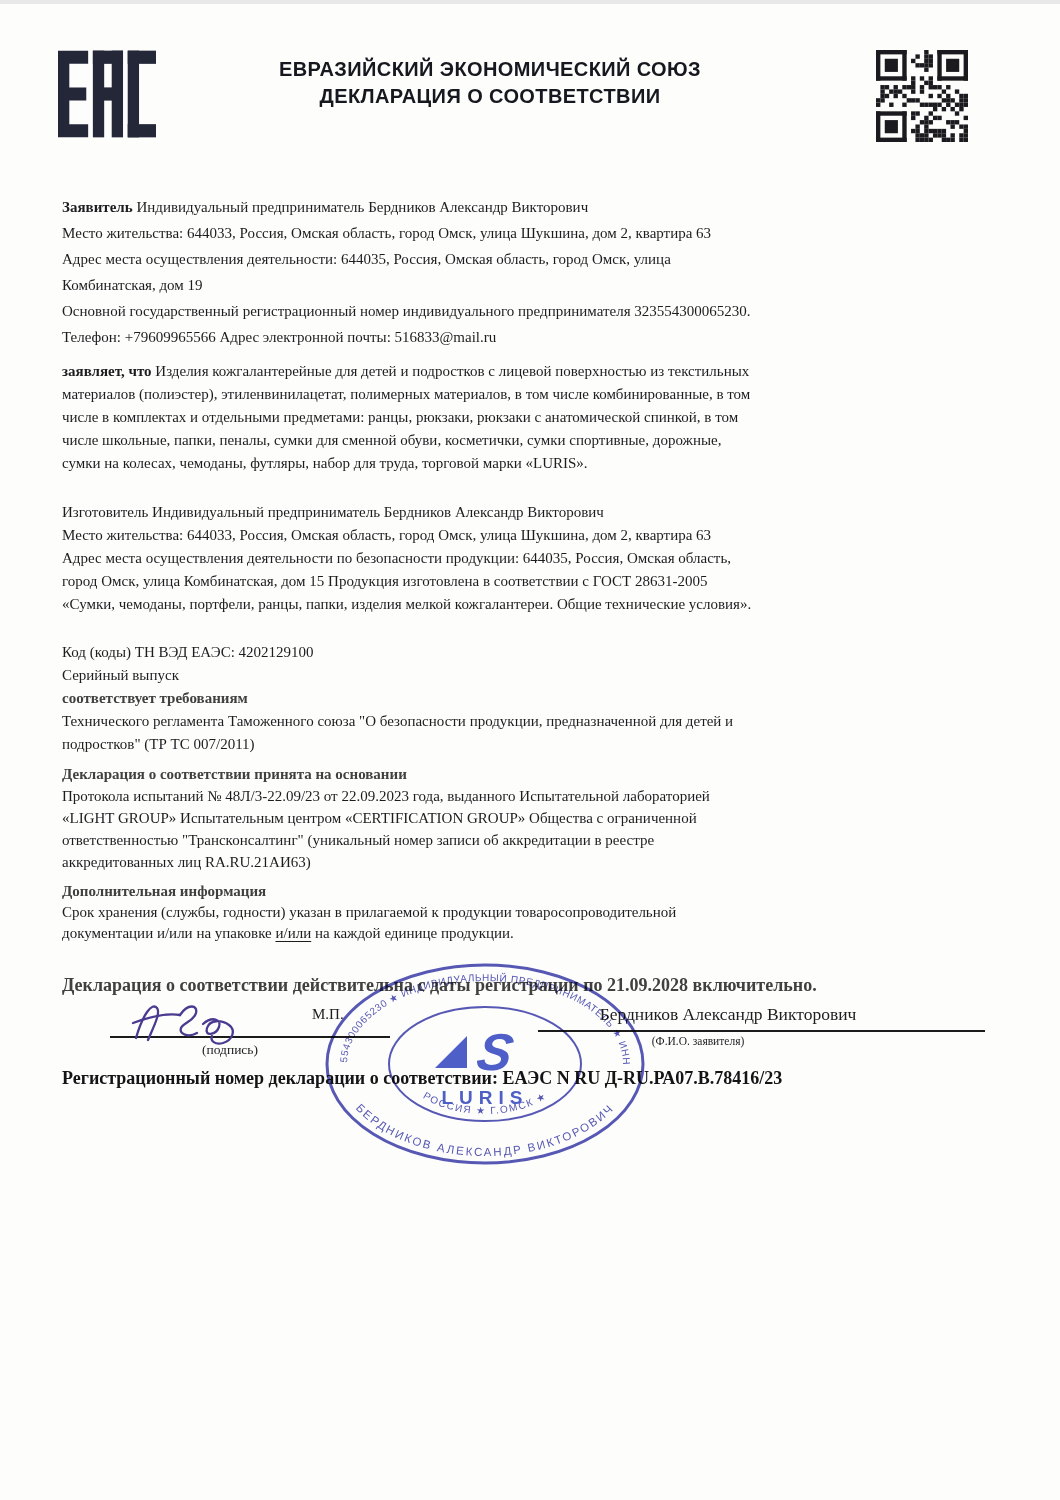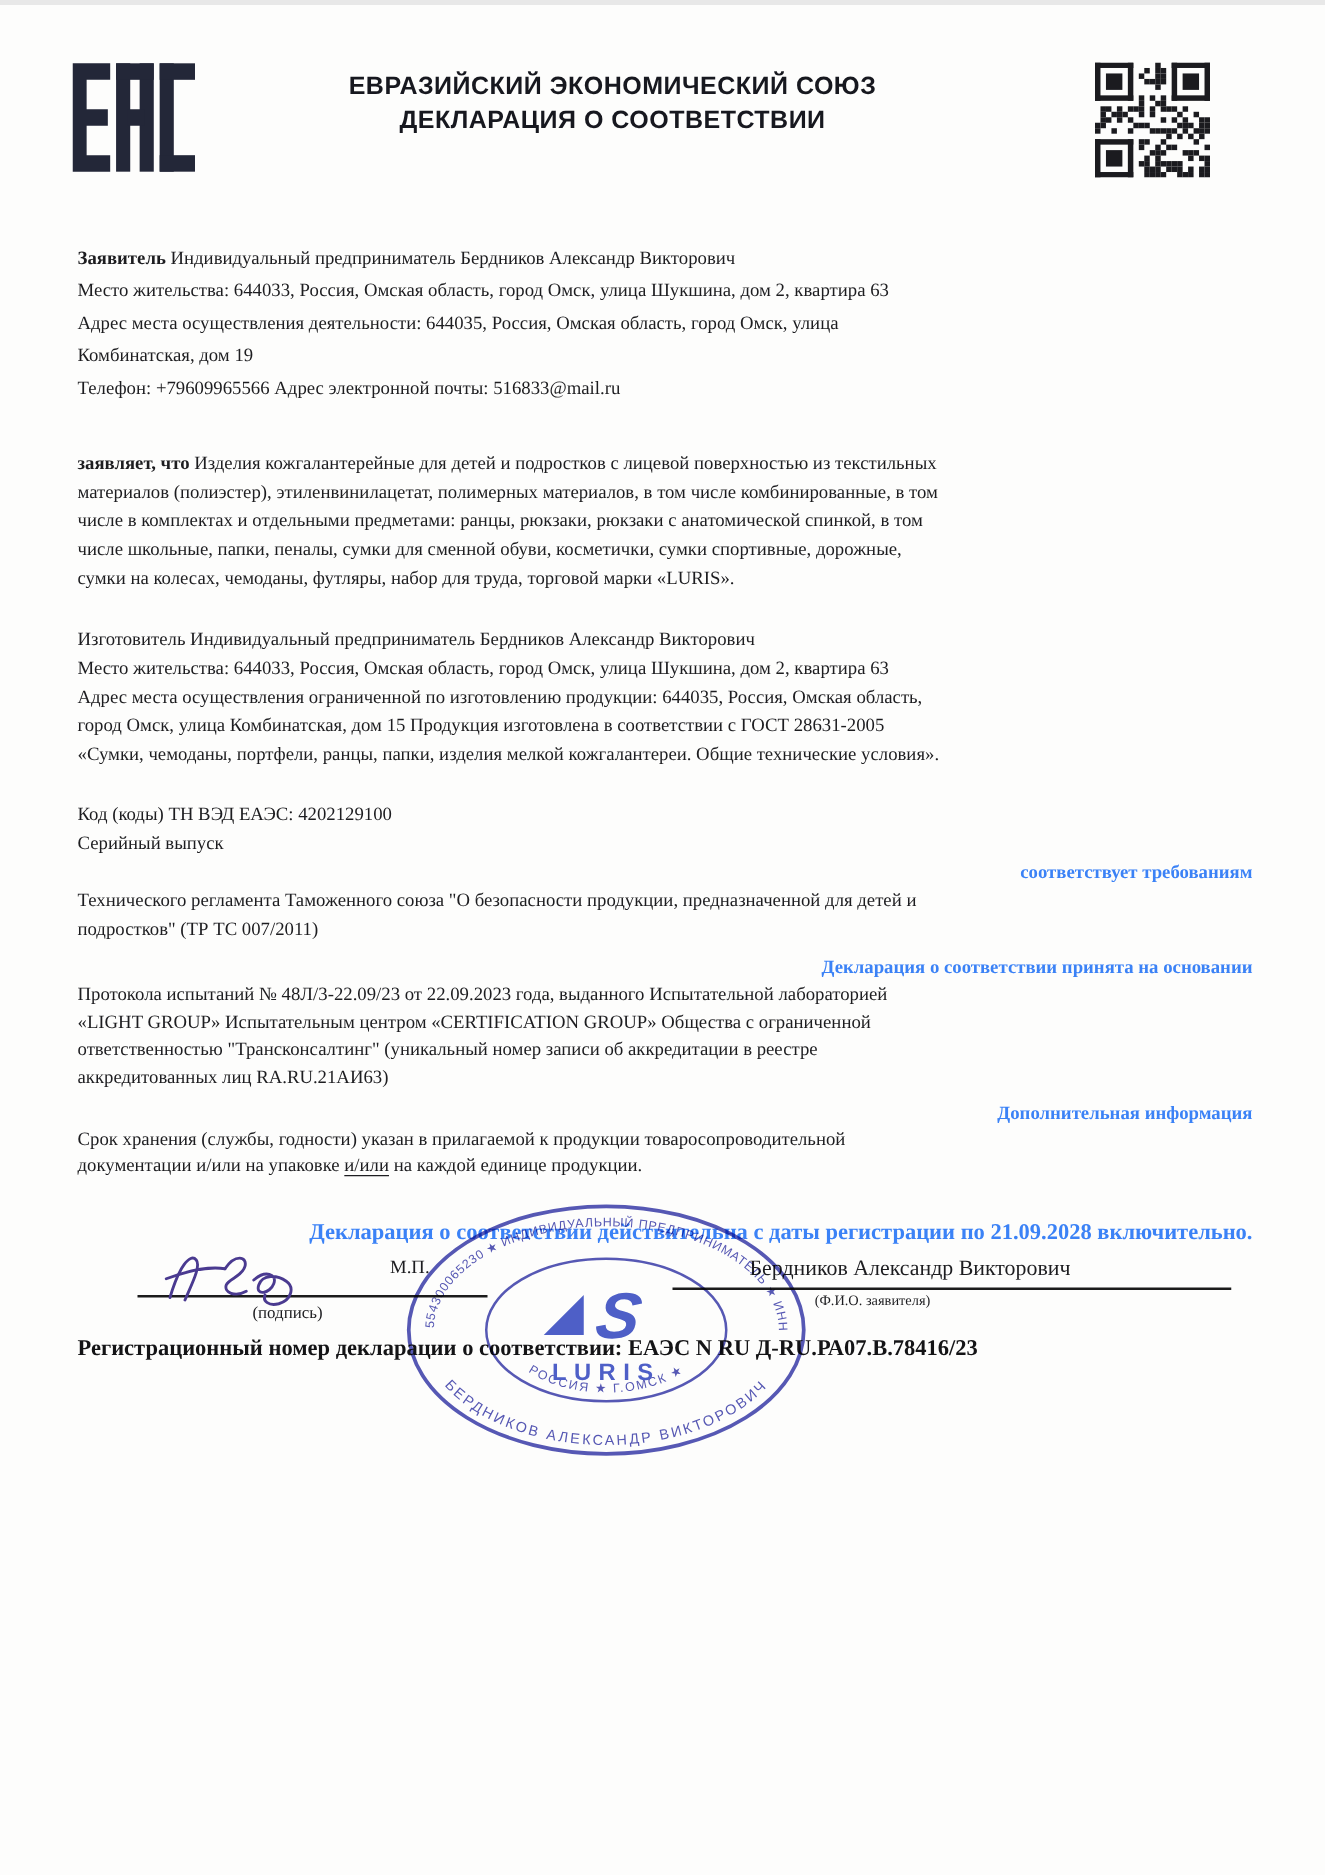--- a/index.html
+++ b/index.html
@@ -4,21 +4,21 @@
 <style>
   html,body{margin:0;padding:0;background:#e8e8e8;}
   .page{position:relative;width:1060px;height:1500px;background:#fdfdfc;overflow:hidden;
         font-family:"Liberation Serif",serif;color:#1d1d20;margin:4px auto;}
   .blk{position:absolute;left:62px;right:58px;}
   .ln{margin:0;white-space:nowrap;font-size:15px;}
   .lh26 .ln{line-height:26px;}
   .lh23 .ln{line-height:23px;}
   .lh22 .ln{line-height:22px;}
   .lh21 .ln{line-height:21px;}
-  .bold{font-weight:bold;color:#3b82f6;text-align:right;}
+  .bold{font-weight:bold;color:#404040;}
   .u{text-decoration:underline;text-underline-offset:3px;}
   .title{position:absolute;left:170px;width:640px;top:52px;text-align:center;
          font-family:"Liberation Sans",sans-serif;font-weight:bold;font-size:20px;
          line-height:27px;color:#17181f;letter-spacing:.4px;}
   .eac{position:absolute;left:58px;top:44px;}
   .qr{position:absolute;left:876px;top:46px;}
   .sigline{position:absolute;height:2px;background:#1b1b1b;}
   .mp{position:absolute;left:312px;top:1002px;font-size:15px;}
   .sig-caption{position:absolute;left:140px;top:1038px;width:180px;text-align:center;font-size:13.5px;}
   .fio-name{position:absolute;left:538px;top:1000px;width:380px;text-align:center;font-size:17.5px;}
@@ -193,35 +193,36 @@
         <rect x="26.28571428571429" y="61.33333333333334" width="4.380952380952381" height="30.66666666666667" fill="#1b1b1f"></rect>
         <rect x="8.761904761904763" y="70.0952380952381" width="13.142857142857144" height="13.142857142857144" fill="#1b1b1f"></rect>
       </svg>
   </div>
 
   <div class="blk lh26" style="top:190px">
     <p class="ln"><b>Заявитель</b> <span>Индивидуальный предприниматель Бердников Александр Викторович</span></p>
     <p class="ln">Место жительства: 644033, Россия, Омская область, город Омск, улица Шукшина, дом 2, квартира 63</p>
     <p class="ln">Адрес места осуществления деятельности: 644035, Россия, Омская область, город Омск, улица</p>
     <p class="ln">Комбинатская, дом 19</p>
+    <p class="ln">Основной государственный регистрационный номер индивидуального предпринимателя 323554300065230.</p>
     <p class="ln">Телефон: +79609965566 Адрес электронной почты: 516833@mail.ru</p>
   </div>
 
   <div class="blk lh23" style="top:356px">
     <p class="ln"><b>заявляет, что</b> <span>Изделия кожгалантерейные для детей и подростков с лицевой поверхностью из текстильных</span></p>
     <p class="ln">материалов (полиэстер), этиленвинилацетат, полимерных материалов, в том числе комбинированные, в том</p>
     <p class="ln">числе в комплектах и отдельными предметами: ранцы, рюкзаки, рюкзаки с анатомической спинкой, в том</p>
     <p class="ln">числе школьные, папки, пеналы, сумки для сменной обуви, косметички, сумки спортивные, дорожные,</p>
     <p class="ln">сумки на колесах, чемоданы, футляры, набор для труда, торговой марки «LURIS».</p>
   </div>
 
   <div class="blk lh23" style="top:497px">
     <p class="ln">Изготовитель Индивидуальный предприниматель Бердников Александр Викторович</p>
     <p class="ln">Место жительства: 644033, Россия, Омская область, город Омск, улица Шукшина, дом 2, квартира 63</p>
-    <p class="ln">Адрес места осуществления ограниченной по изготовлению продукции: 644035, Россия, Омская область,</p>
+    <p class="ln">Адрес места осуществления деятельности по безопасности продукции: 644035, Россия, Омская область,</p>
     <p class="ln">город Омск, улица Комбинатская, дом 15 Продукция изготовлена в соответствии с ГОСТ 28631-2005</p>
     <p class="ln">«Сумки, чемоданы, портфели, ранцы, папки, изделия мелкой кожгалантереи. Общие технические условия».</p>
   </div>
 
   <div class="blk lh23" style="top:637px">
     <p class="ln">Код (коды) ТН ВЭД ЕАЭС: 4202129100</p>
     <p class="ln">Серийный выпуск</p>
     <p class="ln bold">соответствует требованиям</p>
     <p class="ln">Технического регламента Таможенного союза "О безопасности продукции, предназначенной для детей и</p>
     <p class="ln">подростков" (ТР ТС 007/2011)</p>

